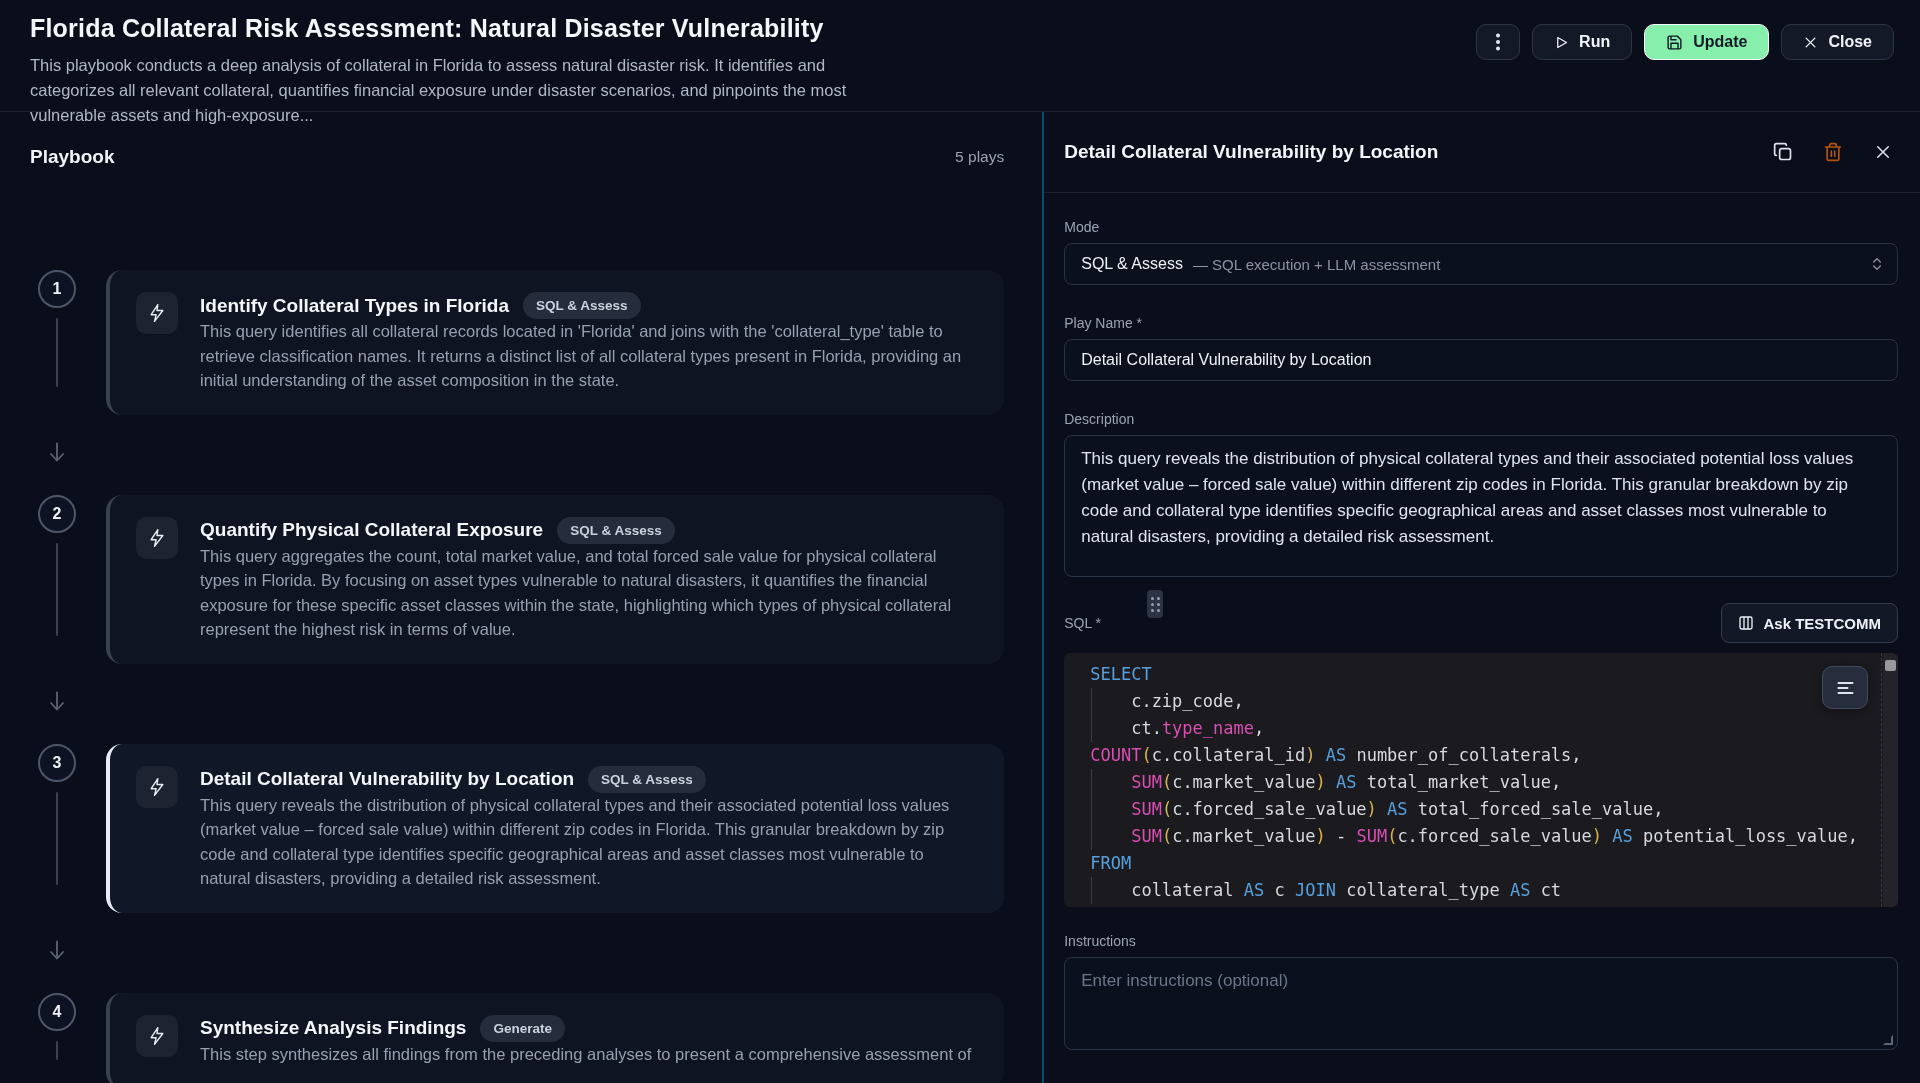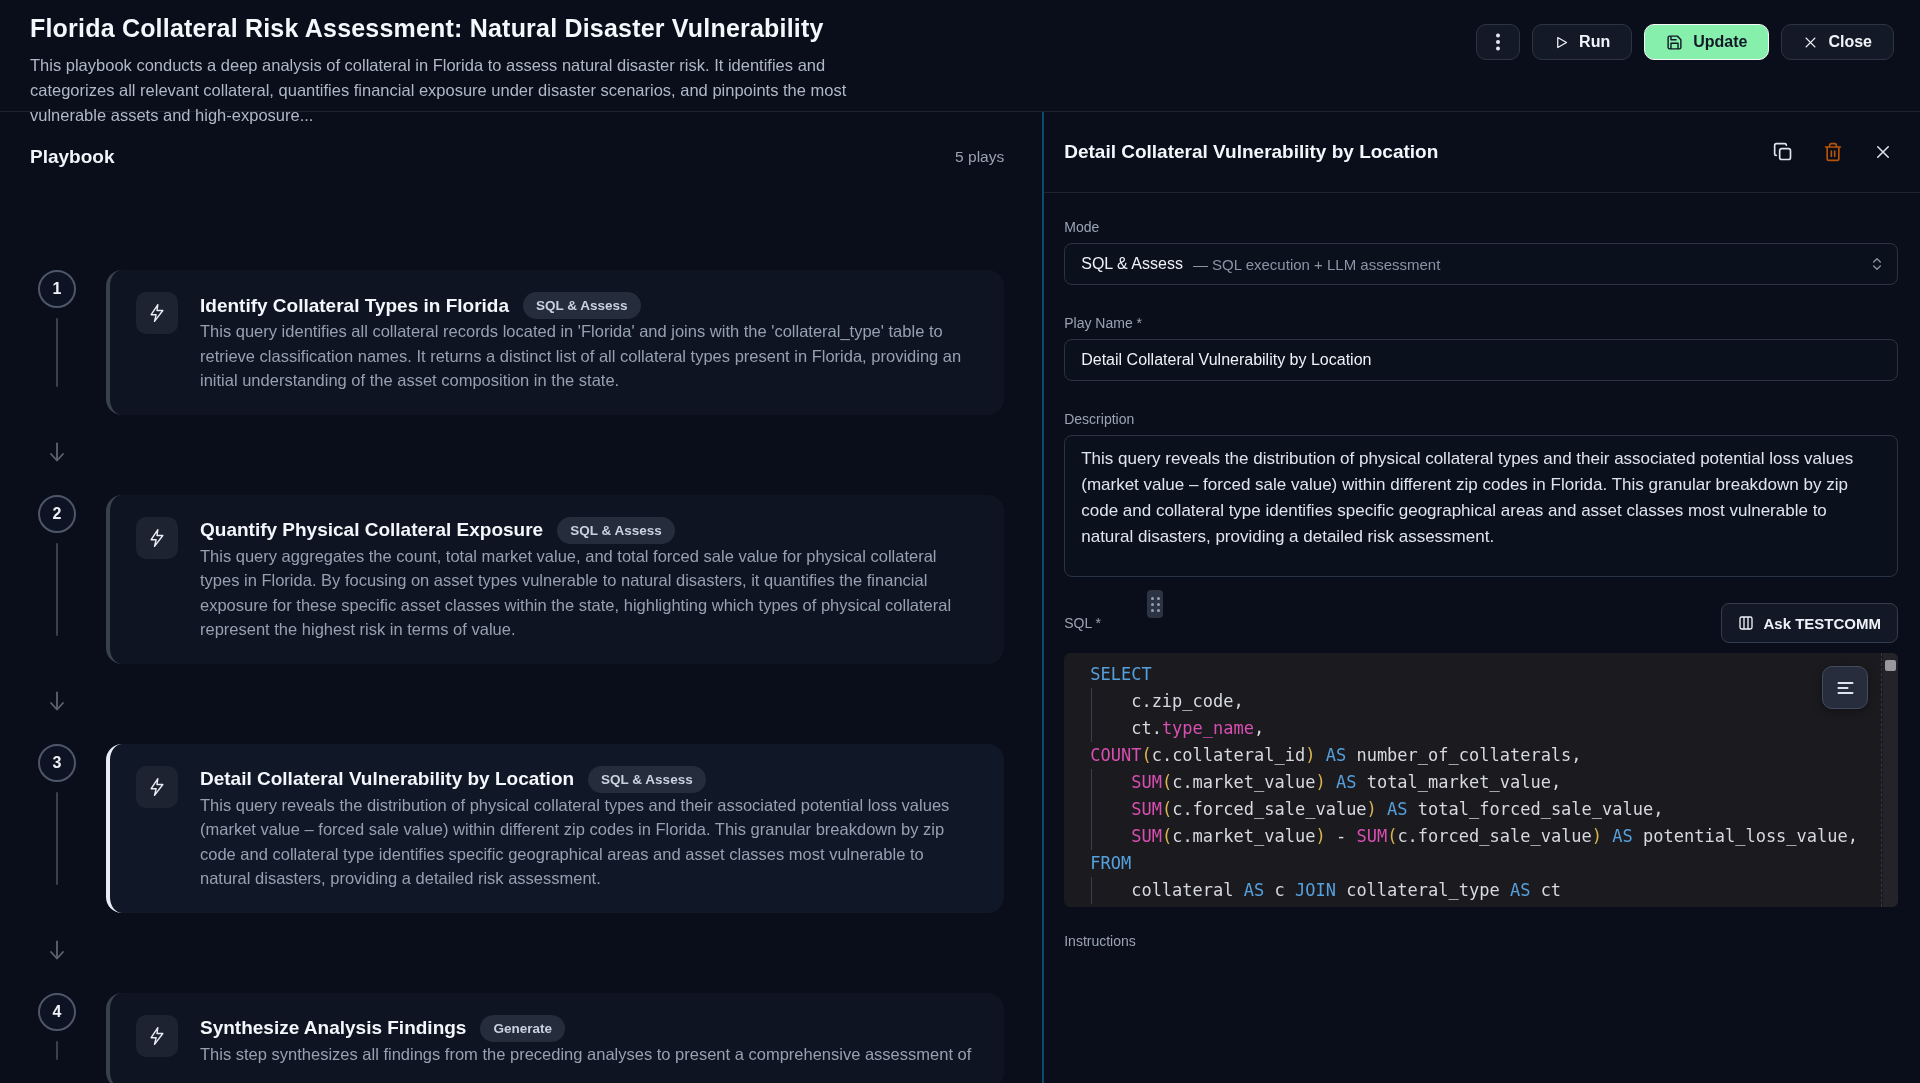--- a/index.html
+++ b/index.html
@@ -400,15 +400,19 @@
         <button class="format-btn">
           <span>
             <svg width="17" height="14" viewBox="0 0 17 14" fill="none" stroke="currentColor" stroke-width="2" stroke-linecap="round">
                 <path d="M1.5 2h14M1.5 7h9M1.5 12h14"></path>
               </svg>
           </span>
         </button>
       </div>
 
       <div class="field-label mt" style="margin-top:26px">Instructions</div>
+      <div class="ta-wrap">
+        <textarea class="textarea instructions" placeholder="Enter instructions (optional)" style=""></textarea>
+        <span class="resize-grip"></span>
+      </div>
     </div>
   </section>
 </div>
 
 </body></html>

